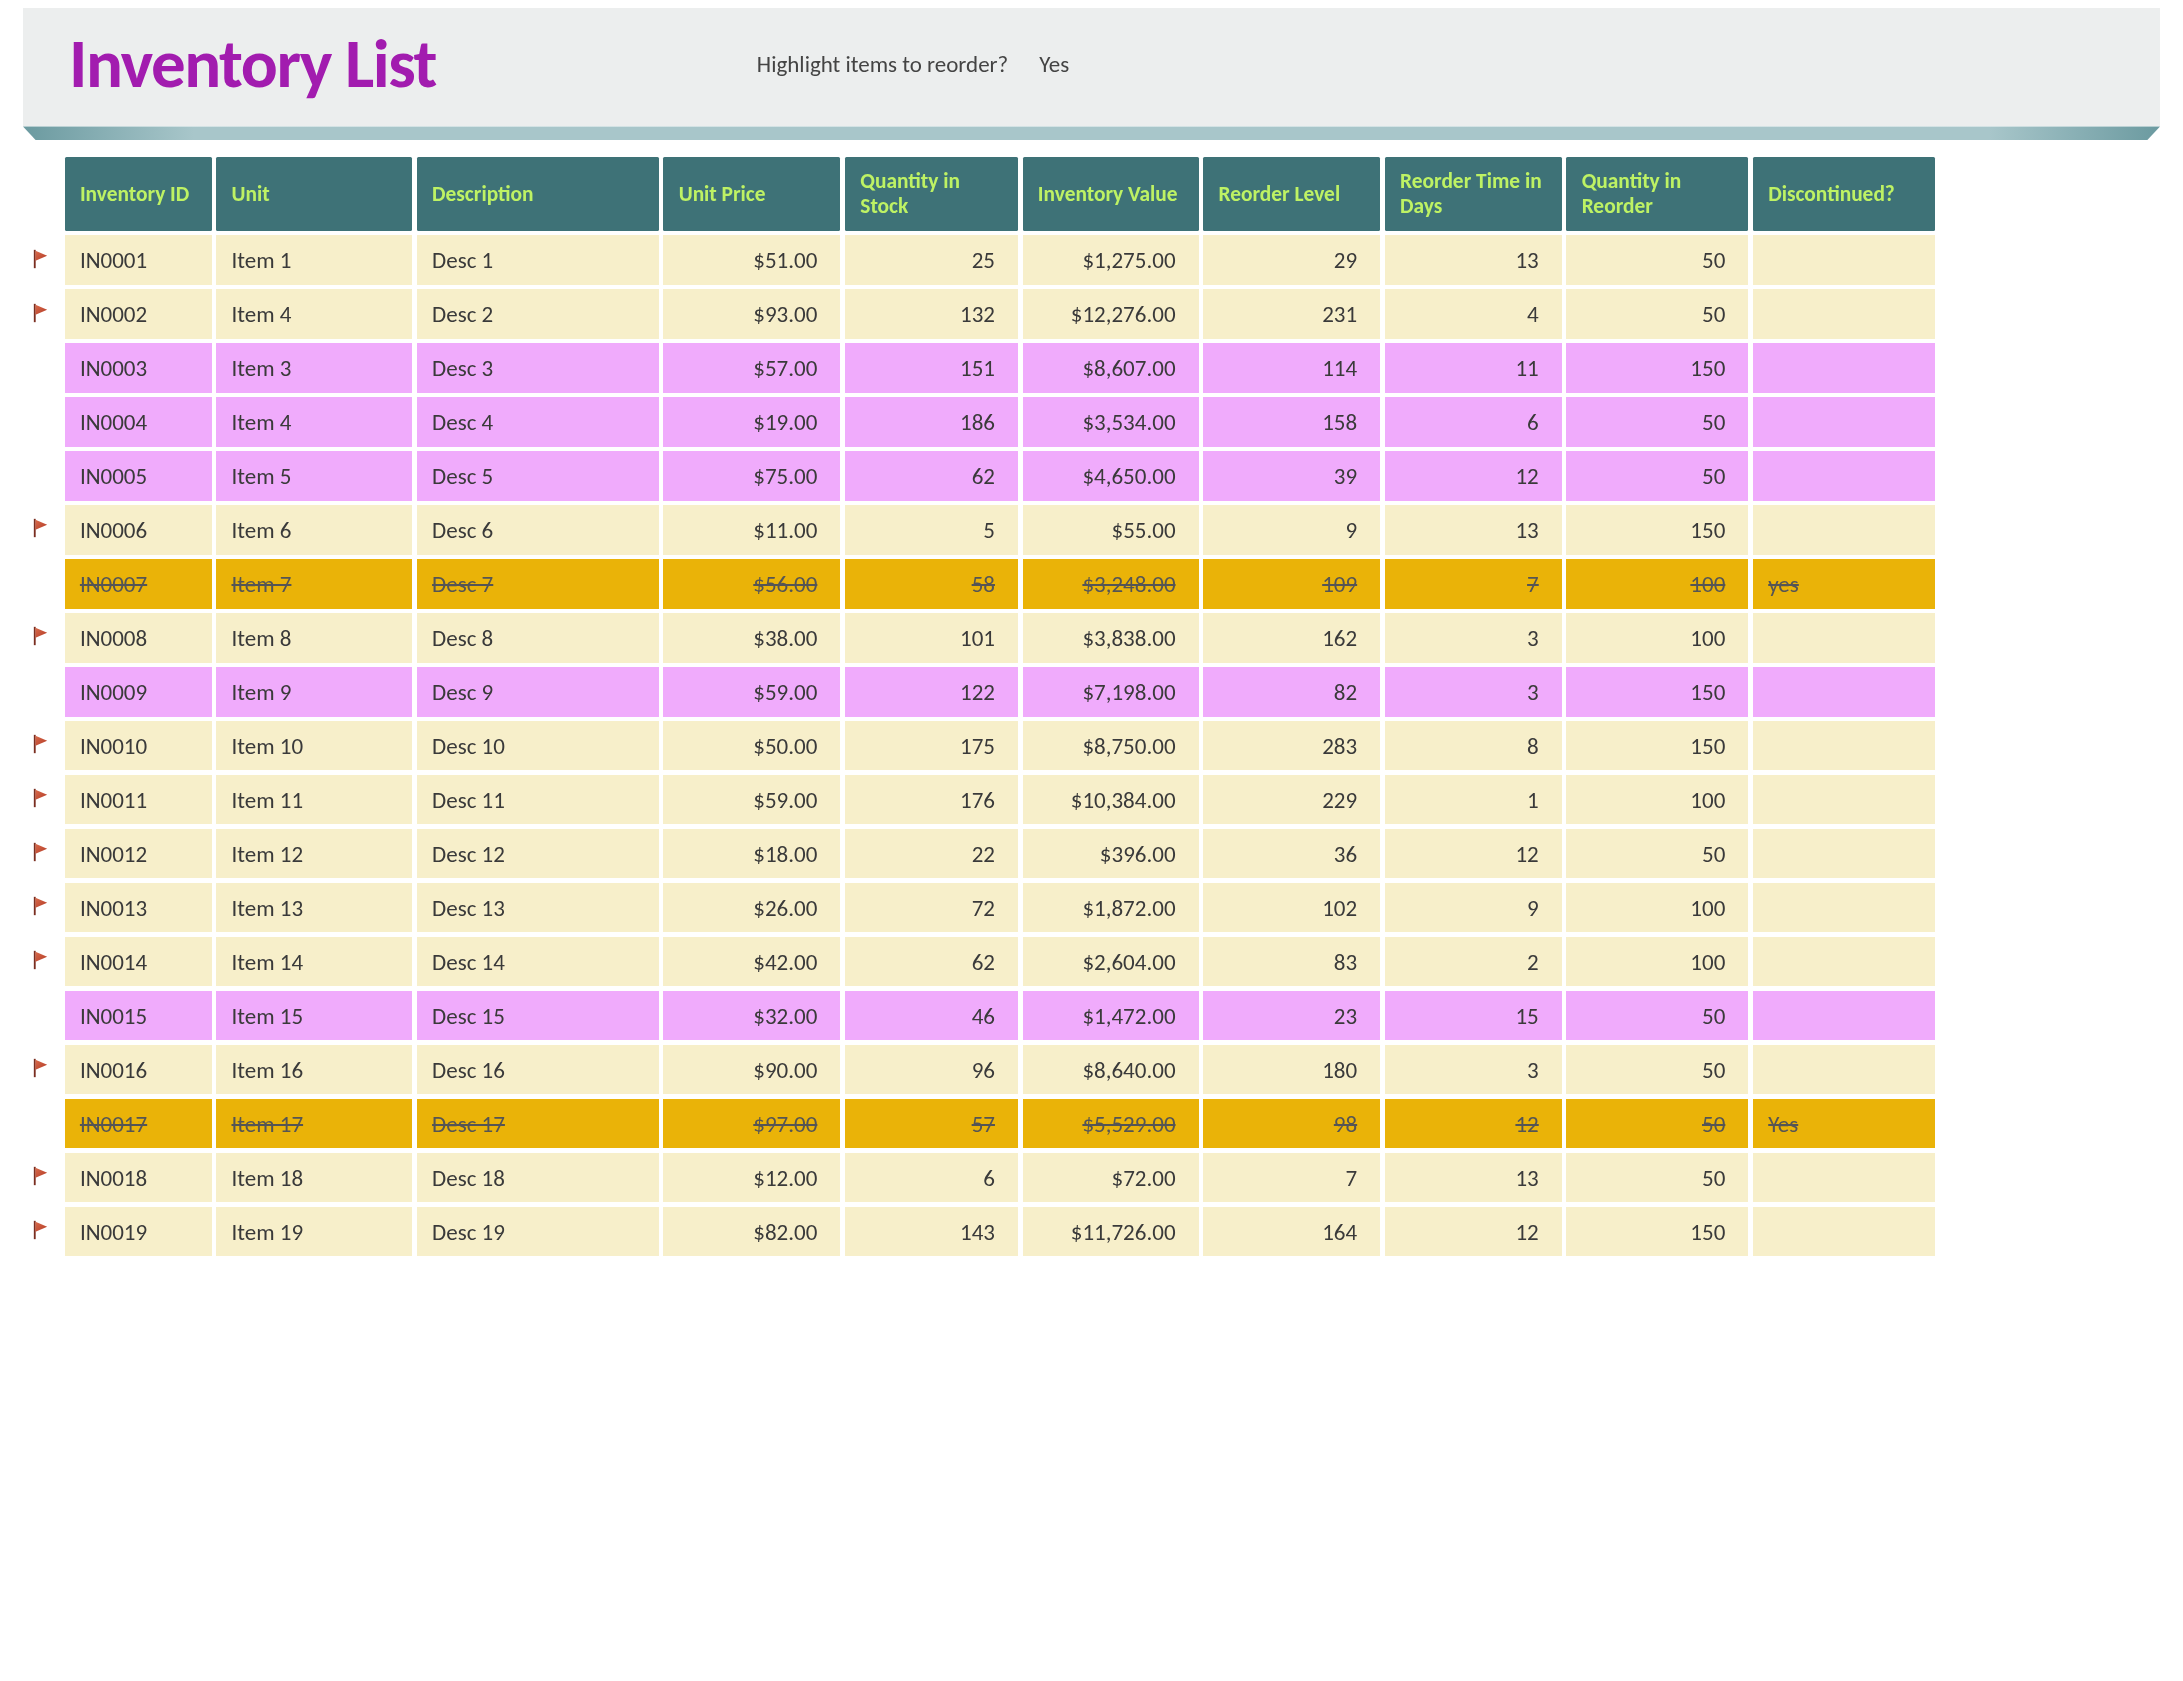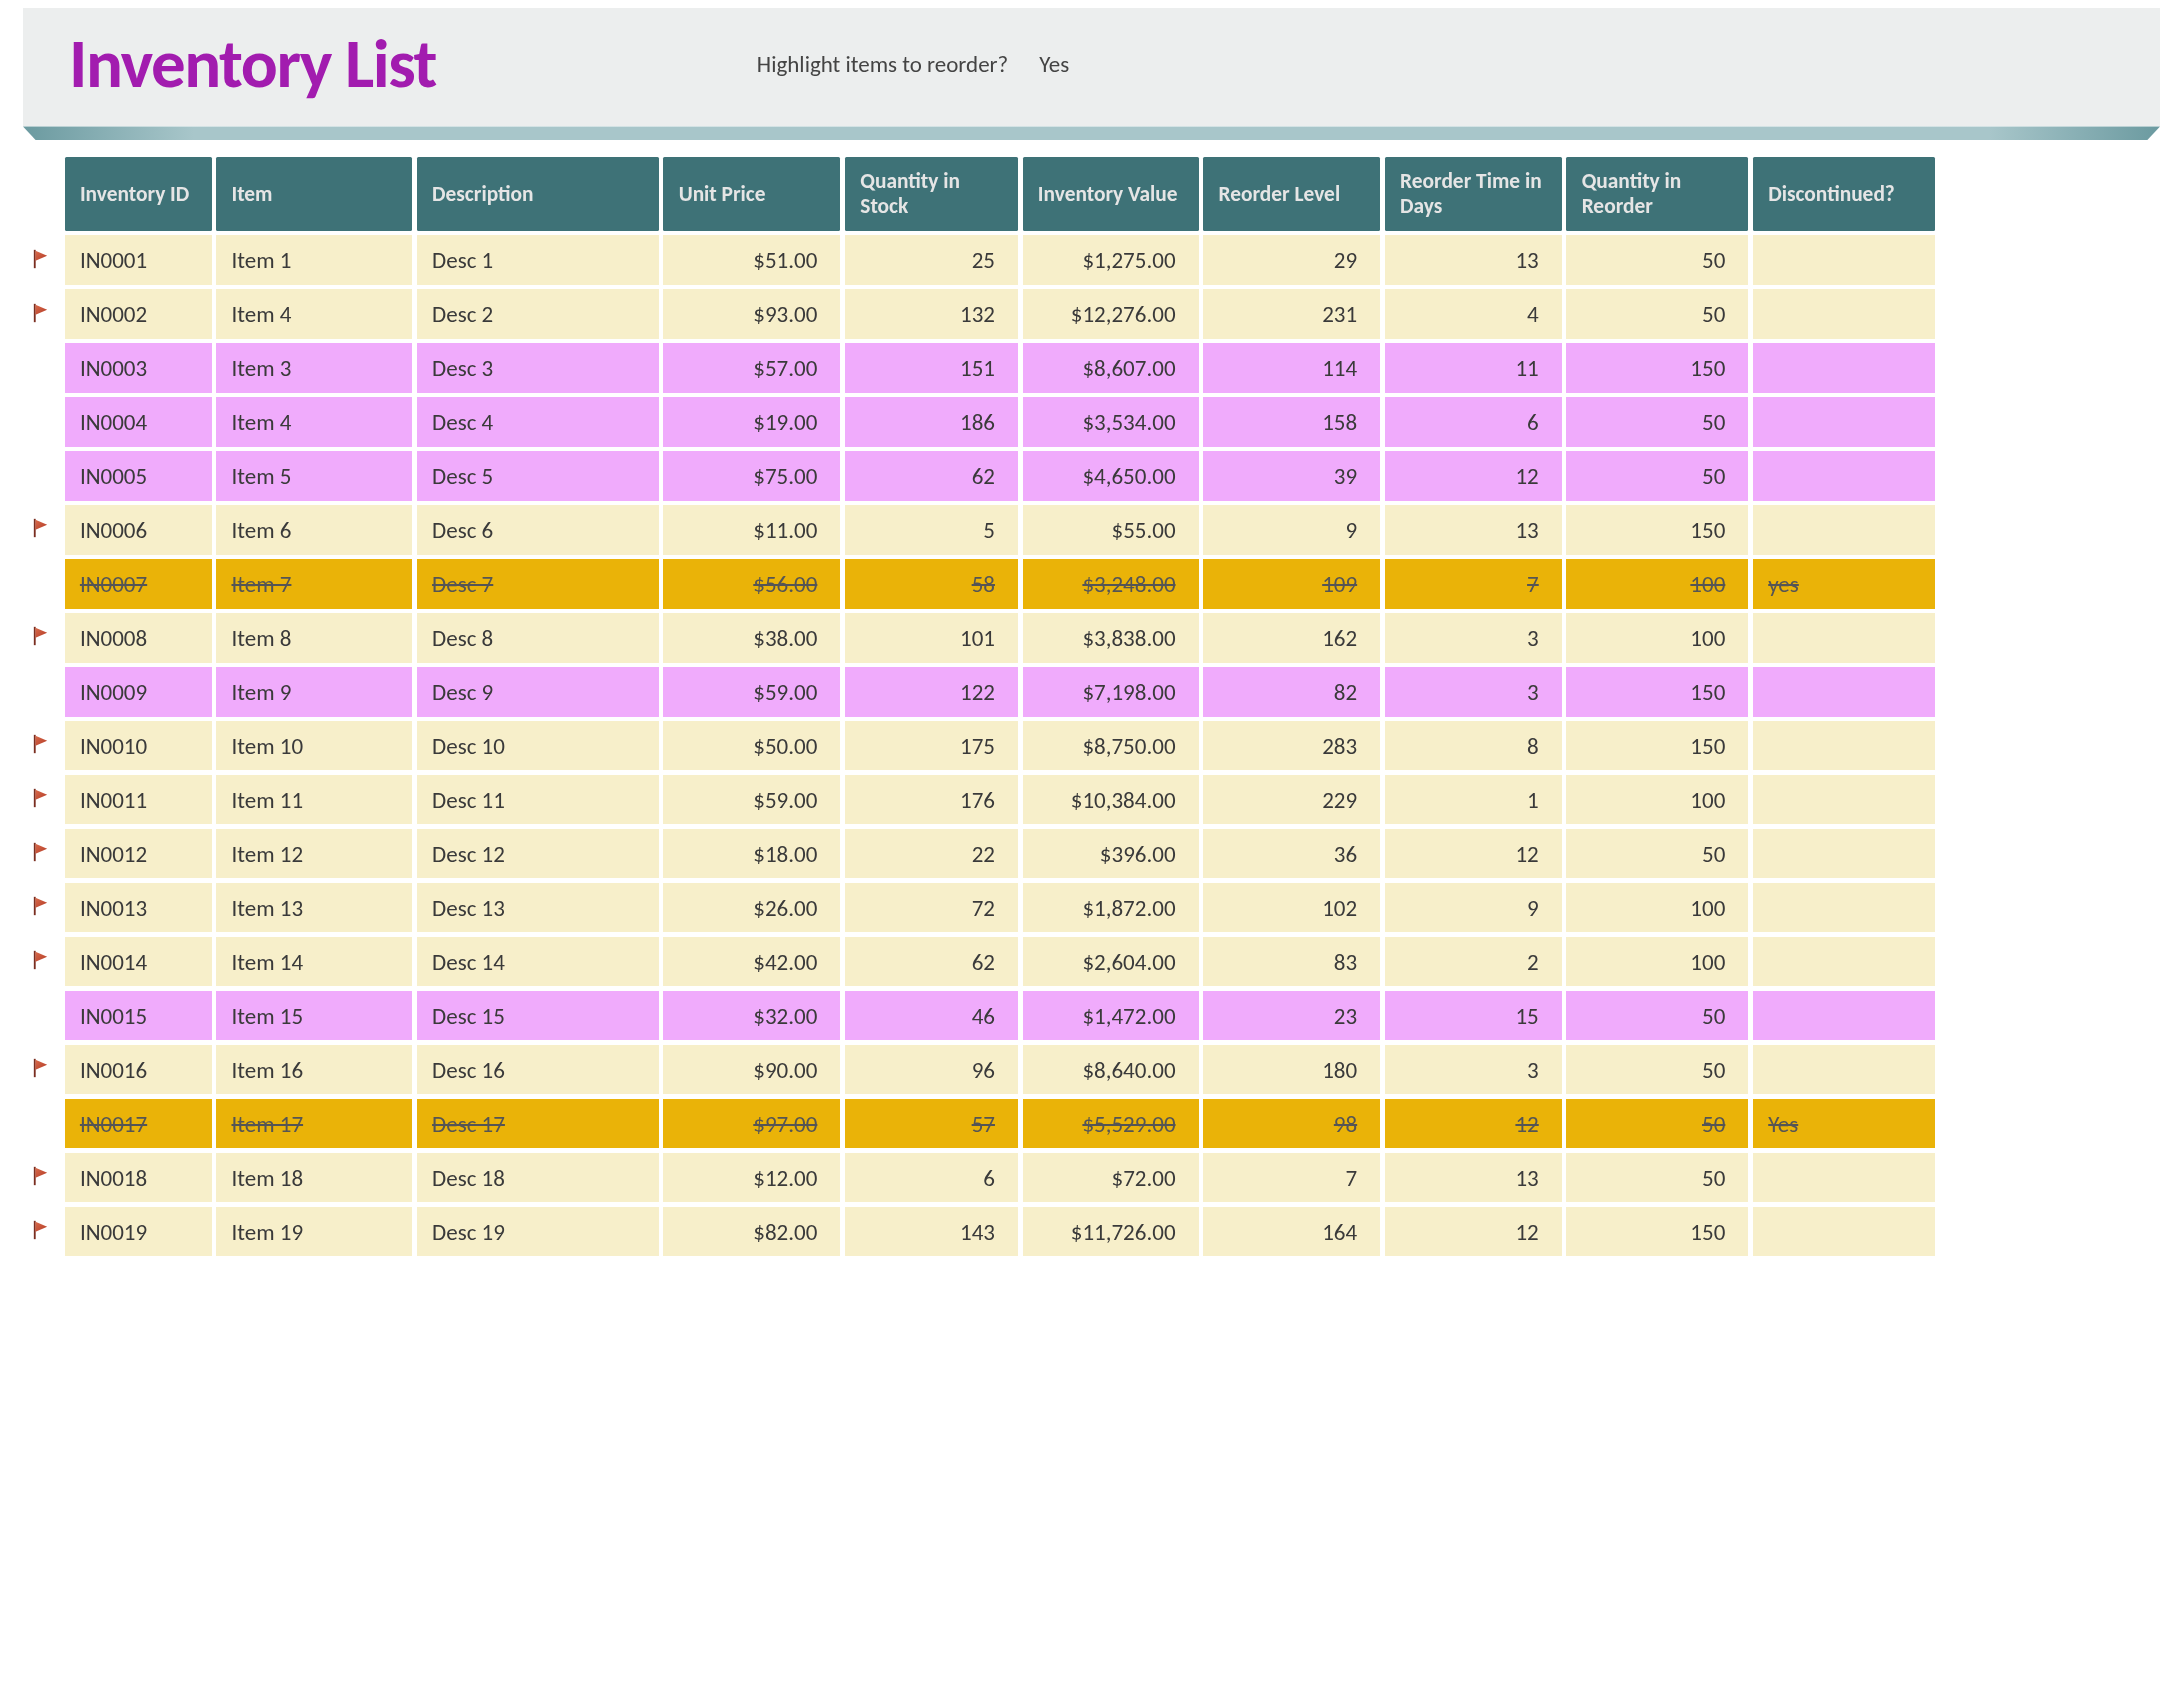--- a/index.html
+++ b/index.html
@@ -49,21 +49,21 @@
     display: grid;
     grid-template-columns: 37px 147px 196px 242px 177px 173px 176px 177px 177px 182px 182px;
     row-gap: 4.6px;
     column-gap: 4.6px;
     font-size: 23px;
     color: #3a3a3a;
   }
 
   .th {
     background: #3e7277;
-    color: #e5e5e5;
+    color: #bef264;
     font-weight: 700;
     font-size: 21.4px;
     padding: 12.2px 15.3px 12.2px 15.3px;
     border-radius: 1.5px;
     display: flex;
     align-items: center;
     line-height: 1.15;
   }
   .th-flag { background: transparent; }
 
@@ -104,21 +104,21 @@
       <span>Highlight items to reorder?</span>
       <span>Yes</span>
     </div>
   </div>
   <div class="header-shadow"></div>
 
   <div class="sheet" id="sheet">
 
     <div class="th th-flag"></div>
     <div class="th">Inventory ID</div>
-    <div class="th">Item</div>
+    <div class="th">Unit</div>
     <div class="th">Description</div>
     <div class="th">Unit Price</div>
     <div class="th">Quantity in Stock</div>
     <div class="th">Inventory Value</div>
     <div class="th">Reorder Level</div>
     <div class="th">Reorder Time in Days</div>
     <div class="th">Quantity in Reorder</div>
     <div class="th">Discontinued?</div>
   <div class="row reorder"><div class="cell flag">
           <span class="flag-icon">

